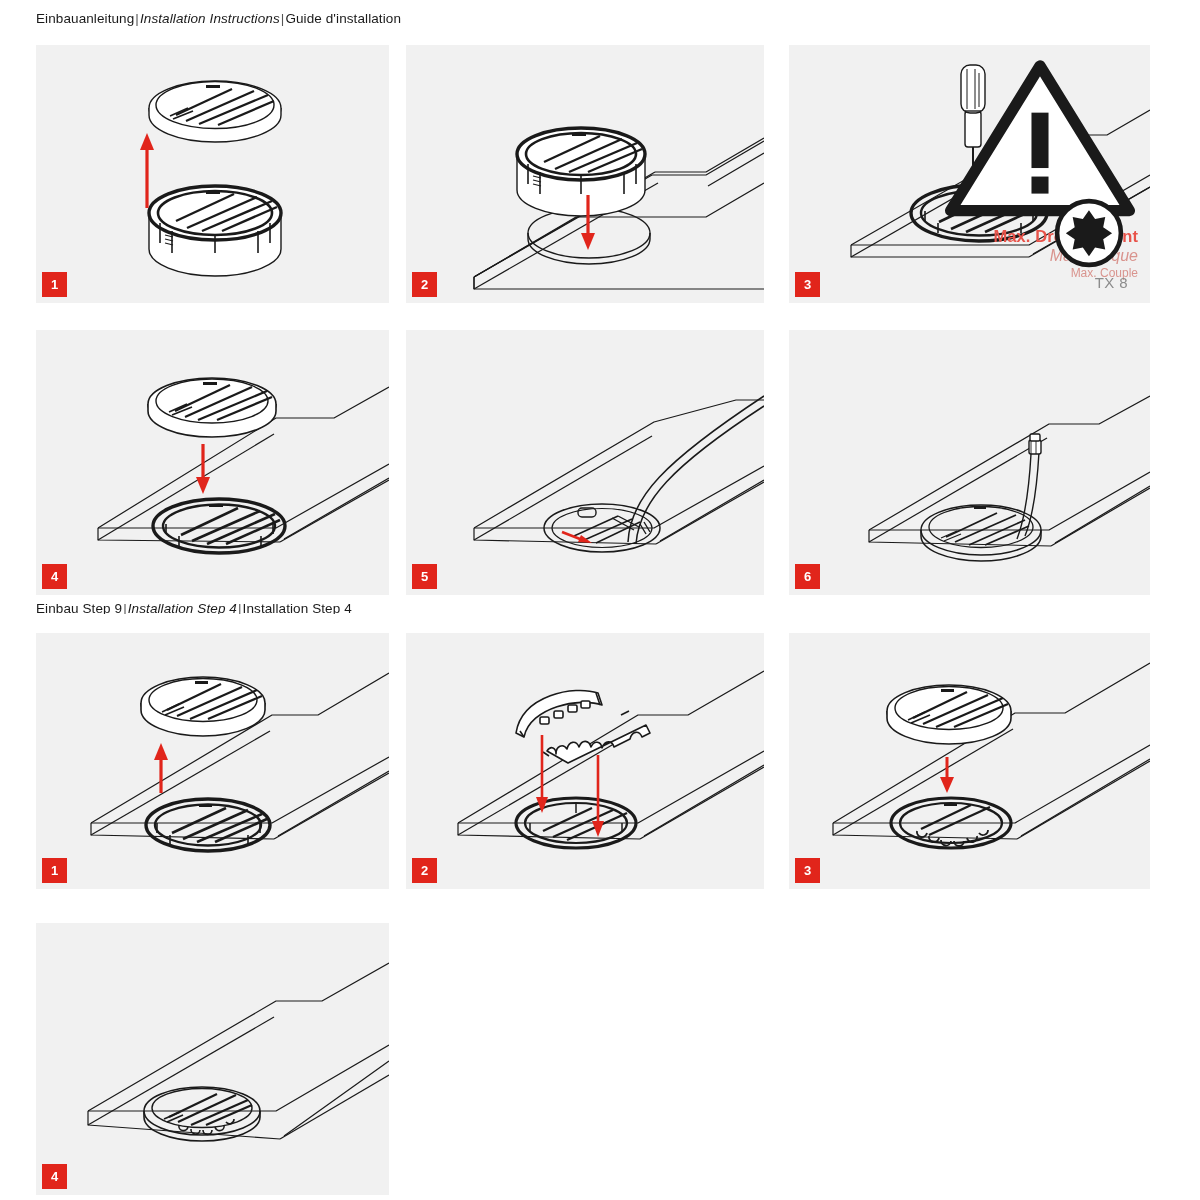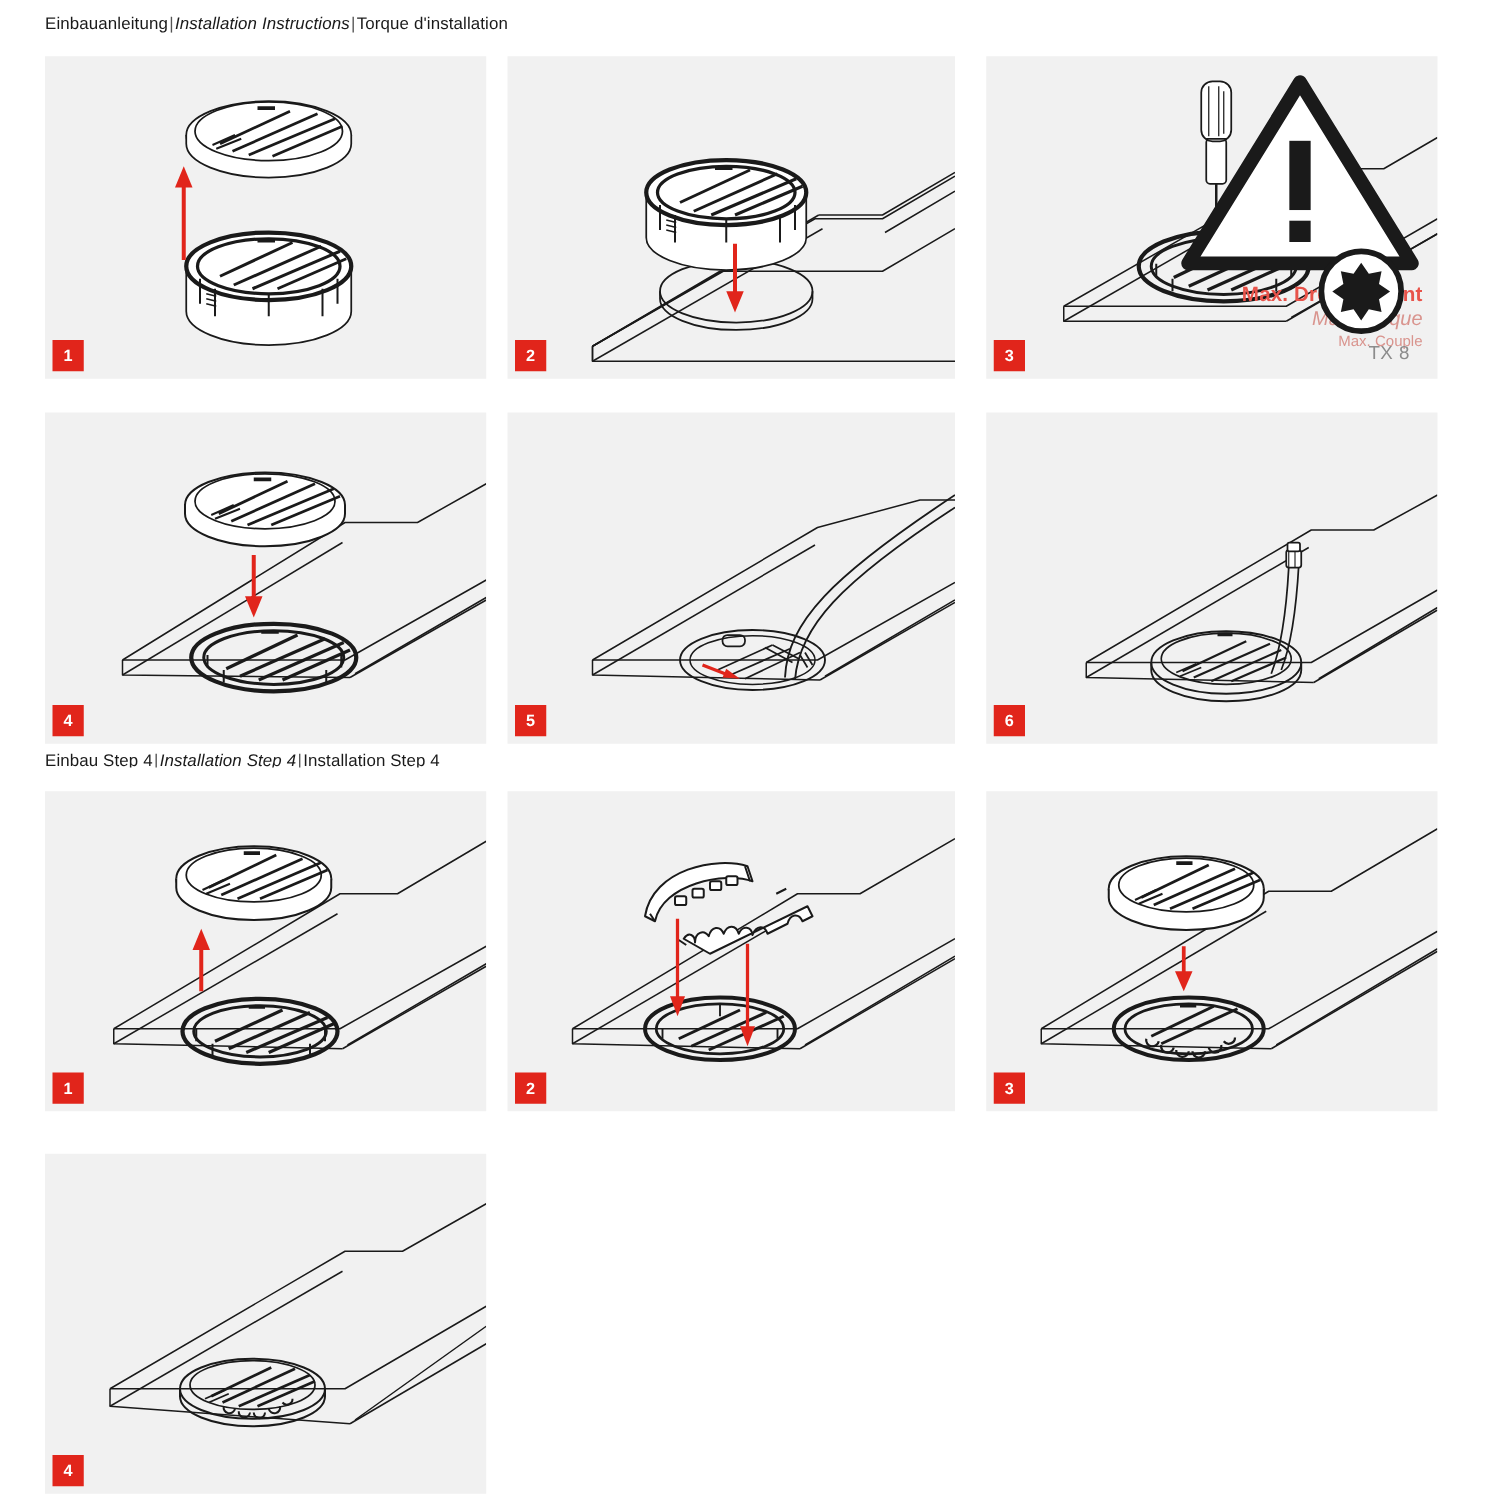--- a/index.html
+++ b/index.html
@@ -76,25 +76,25 @@
   .bit-label {
     color: #8c8c8c; font-size: 15px; margin-top: 2px; letter-spacing: .4px;
   }
 </style>
 </head>
 <body>
 
 <div class="page">
 
   <div class="section-heading sh-1">
-    <span class="bold">Einbauanleitung</span><span class="sep">|</span><span class="ital">Installation Instructions</span><span class="sep">|</span><span>Torque d'installation</span>
+    <span class="bold">Einbauanleitung</span><span class="sep">|</span><span class="ital">Installation Instructions</span><span class="sep">|</span><span>Guide d'installation</span>
   </div>
 
   <div class="section-heading sh-2">
-    <span class="bold">Einbau Step 4</span><span class="sep">|</span><span class="ital">Installation Step 4</span><span class="sep">|</span><span>Installation Step 4</span>
+    <span class="bold">Einbau Step 9</span><span class="sep">|</span><span class="ital">Installation Step 4</span><span class="sep">|</span><span>Installation Step 4</span>
   </div>
 
   <div class="card" style="left:36px; top:45px; width:353px; height:258px;">
     <svg viewBox="0 0 353 258">
       <g fill="none" stroke="#1a1a1a" stroke-width="1.4" stroke-linejoin="round">
 
         <ellipse cx="179" cy="63" rx="66" ry="27" fill="#fff"></ellipse>
         <path d="M113 63 v7 a66 27 0 0 0 132 0 v-7" fill="#fff"></path>
         <ellipse cx="179" cy="60" rx="59" ry="23.5"></ellipse>
 

